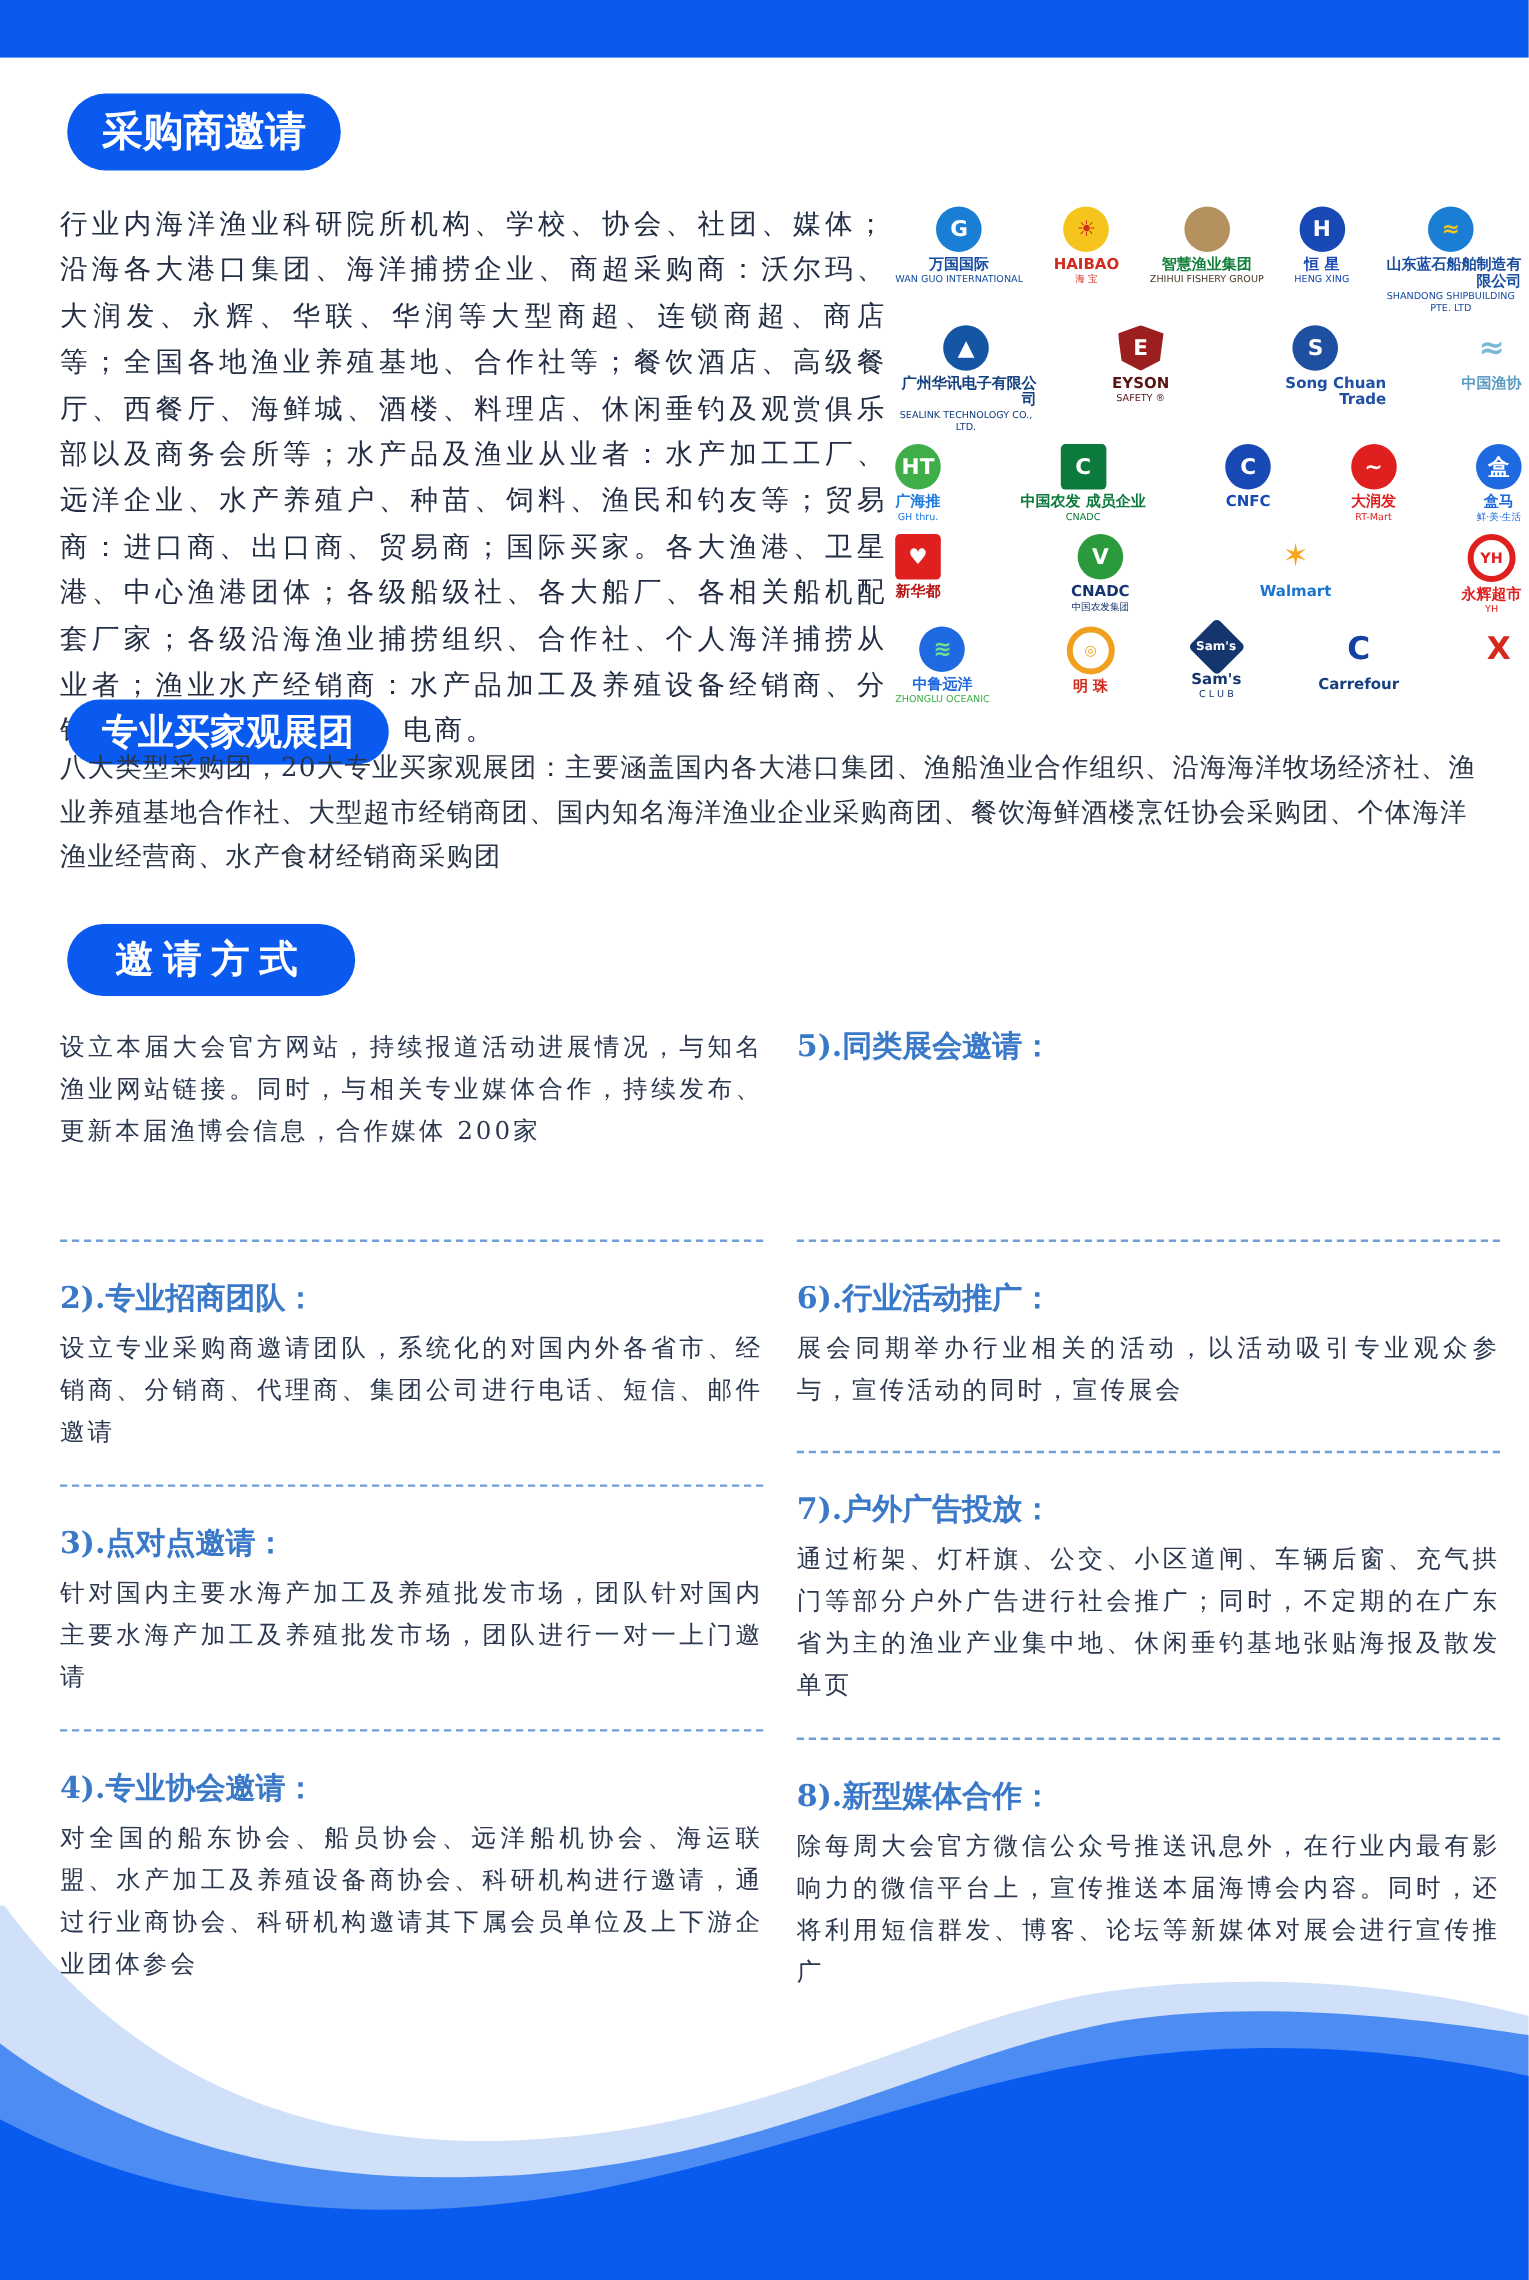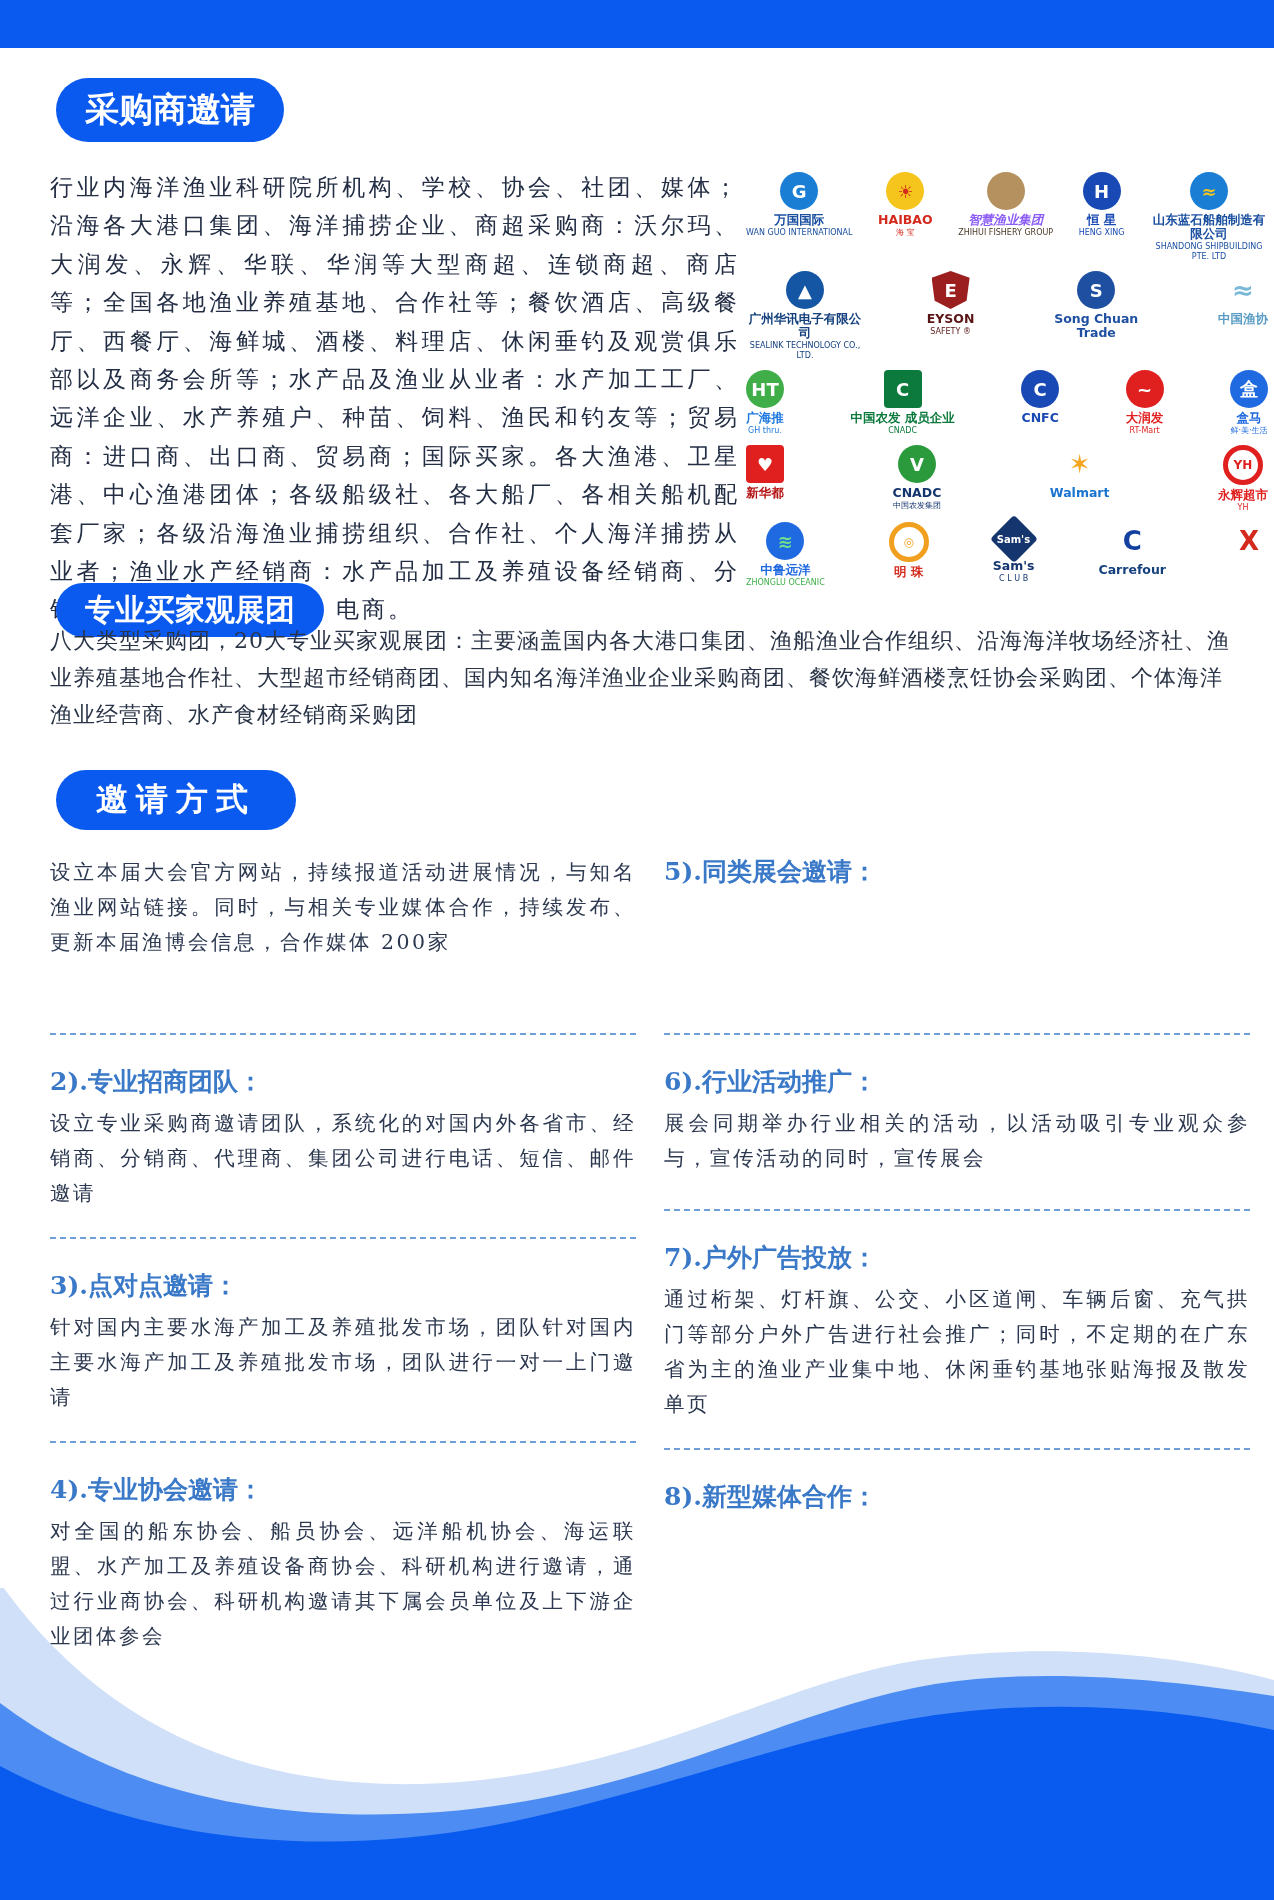--- a/index.html
+++ b/index.html
@@ -29,21 +29,21 @@
   .logo-icon{width:38px;height:38px;display:flex;align-items:center;justify-content:center;
     font-family:"DejaVu Sans","Liberation Sans",sans-serif;font-weight:bold;font-size:18px;}
   .shape-circle{border-radius:50%;}
   .shape-ring{border-radius:50%;border:5px solid;background:transparent !important;width:30px;height:30px;font-size:12px;}
   .shape-diamond{transform:rotate(45deg);border-radius:4px;width:34px;height:34px;}
   .shape-diamond span{transform:rotate(-45deg);font-size:10px;}
   .shape-shield{clip-path:polygon(50% 0,100% 18%,92% 78%,50% 100%,8% 78%,0 18%);}
   .shape-square{border-radius:4px;}
   .shape-none{background:transparent !important;font-size:26px;}
   .logo-name{font-size:12.5px;font-weight:bold;margin-top:3px;line-height:14px;
-    font-family:"DejaVu Sans","Liberation Sans",sans-serif;}
+    font-family:"DejaVu Sans","Liberation Sans",sans-serif;text-align:right;}
   .logo-sub{font-size:8px;line-height:10px;margin-top:1px;
     font-family:"DejaVu Sans","Liberation Sans",sans-serif;}
   
   .groups-body{
     position:absolute;left:50px;top:622px;width:1186px;margin:0;
     font-size:22px;line-height:37px;letter-spacing:1px;color:#2a3447;
     font-family:"DejaVu Serif","Liberation Serif",serif;
   }
   
   .methods{position:absolute;left:50px;top:855px;width:1200px;display:flex;gap:28px;}
@@ -83,21 +83,21 @@
         <div class="logo-icon shape-circle" style="background: rgb(245, 197, 30);">
           <span style="color: rgb(212, 42, 30);">☀</span>
         </div>
         <div class="logo-name" style="color: rgb(212, 42, 30);">HAIBAO</div>
         <div class="logo-sub" style="color: rgb(212, 42, 30);">海 宝</div>
       </div>
       <div class="logo">
         <div class="logo-icon shape-circle" style="background: rgb(181, 145, 95);">
           <span style="color: rgb(255, 255, 255);"></span>
         </div>
-        <div class="logo-name" style="color: #8b5cf6; font-style: italic;">智慧渔业集团</div>
+        <div class="logo-name" style="color: #15803d;">智慧渔业集团</div>
         <div class="logo-sub" style="color: rgb(74, 58, 40);">ZHIHUI FISHERY GROUP</div>
       </div>
       <div class="logo">
         <div class="logo-icon shape-circle" style="background: rgb(24, 73, 180);">
           <span style="color: rgb(255, 255, 255);">H</span>
         </div>
         <div class="logo-name" style="color: rgb(24, 73, 180);">恒 星</div>
         <div class="logo-sub" style="color: rgb(24, 73, 180);">HENG XING</div>
       </div>
       <div class="logo">
@@ -276,20 +276,21 @@
         <p class="method-body">展会同期举办行业相关的活动，以活动吸引专业观众参与，宣传活动的同时，宣传展会</p>
       </div>
       <div class="dashed-sep"></div>
       <div class="method r2">
         <div class="method-title">7).户外广告投放：</div>
         <p class="method-body">通过桁架、灯杆旗、公交、小区道闸、车辆后窗、充气拱门等部分户外广告进行社会推广；同时，不定期的在广东省为主的渔业产业集中地、休闲垂钓基地张贴海报及散发单页</p>
       </div>
       <div class="dashed-sep"></div>
       <div class="method r3">
         <div class="method-title">8).新型媒体合作：</div>
+        <p class="method-body">除每周大会官方微信公众号推送讯息外，在行业内最有影响力的微信平台上，宣传推送本届海博会内容。同时，还将利用短信群发、博客、论坛等新媒体对展会进行宣传推广</p>
       </div>
     </div>
 </div>
 
 <svg class="waves" viewBox="0 0 1274 312" preserveAspectRatio="none">
   <path fill="#cfe0f8" d="M0,-5 C90,120 220,200 420,196 C640,190 770,95 920,72 C1030,56 1160,62 1274,92 L1274,312 L0,312 Z"></path>
   <path fill="#4d8cf2" d="M0,115 C120,205 270,236 440,224 C650,208 790,120 935,96 C1045,79 1170,92 1274,108 L1274,312 L0,312 Z"></path>
   <path fill="#095bf0" d="M0,178 C150,258 330,268 490,238 C670,203 810,140 960,124 C1090,110 1200,126 1274,142 L1274,312 L0,312 Z"></path>
 </svg>
 

